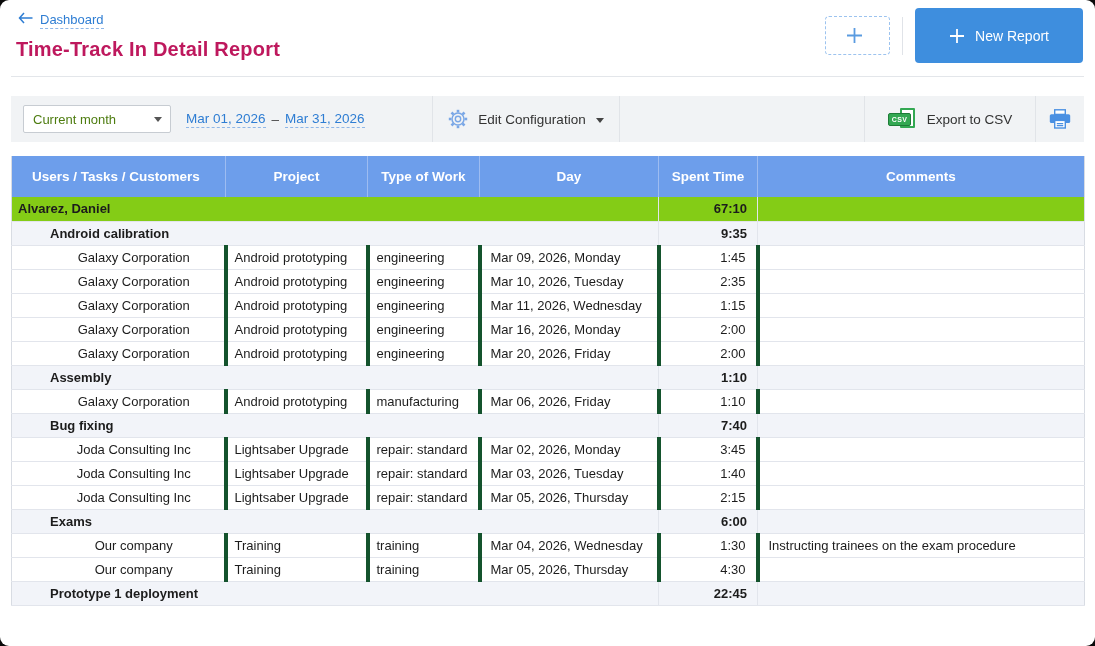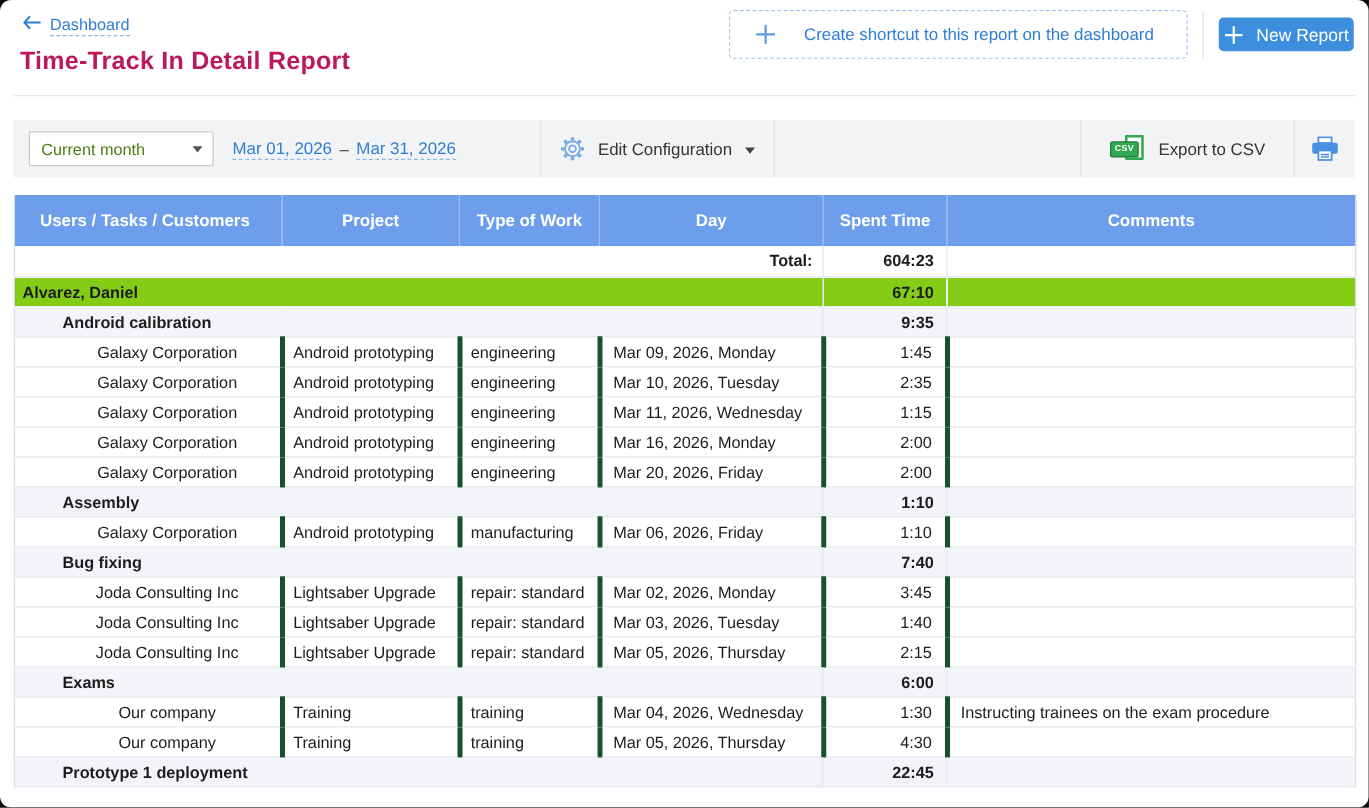--- a/index.html
+++ b/index.html
@@ -48,21 +48,21 @@
     display: flex; align-items: center; gap: 22px;
     height: 39px; padding: 0 26px 0 20px;
     background: #fff;
     border: 1px dashed #9cc3ef; border-radius: 4px;
     color: #2e7dd3; font-size: 13.5px;
     font-family: inherit; cursor: pointer;
   }
   .action-sep { width: 1px; height: 38px; background: #e0e3e8; }
   .btn-new-report {
     display: flex; align-items: center; gap: 10px;
-    height: 27px; padding: 0 4px;
+    height: 55px; padding: 0 34px;
     background: #3e8ede; border: none; border-radius: 4px;
     color: #ffffff; font-size: 14px; font-weight: 500;
     font-family: inherit; cursor: pointer;
   }
 
   
   .filter-bar {
     margin: 19px 11px 0 11px;
     height: 46px;
     background: #f1f3f5;
@@ -175,21 +175,20 @@
       </svg>
       <span class="lbl">Dashboard</span>
     </a>
     <div class="page-title">Time-Track In Detail Report</div>
 
     <div class="top-actions">
       <button class="btn-shortcut">
         <svg width="17" height="17" viewBox="0 0 17 17">
           <path d="M8.5 1 V16 M1 8.5 H16" stroke="#5a9be0" stroke-width="1.8" fill="none"></path>
         </svg>
-        <span>Create shortcut to this report on the dashboard</span>
       </button>
       <div class="action-sep"></div>
       <button class="btn-new-report">
         <svg width="16" height="16" viewBox="0 0 16 16">
           <path d="M8 1 V15 M1 8 H15" stroke="#ffffff" stroke-width="1.8" fill="none"></path>
         </svg>
         <span>New Report</span>
       </button>
     </div>
   </div>
@@ -268,25 +267,20 @@
       <tr>
         <th>Users / Tasks / Customers</th>
         <th>Project</th>
         <th>Type of Work</th>
         <th>Day</th>
         <th>Spent Time</th>
         <th>Comments</th>
       </tr>
     </thead>
     <tbody>
-      <tr class="row-total">
-        <td class="c-total-label" colspan="4">Total:</td>
-        <td class="c-time bold">604:23</td>
-        <td class="c-comment"></td>
-      </tr>
     <tr class="row-user">
           <td class="c-label" colspan="4">Alvarez, Daniel</td>
           <td class="c-time bold">67:10</td>
           <td class="c-comment"></td>
         </tr>
         <tr class="row-task">
           <td class="c-label" colspan="4">Android calibration</td>
           <td class="c-time bold">9:35</td>
           <td class="c-comment"></td>
         </tr>

